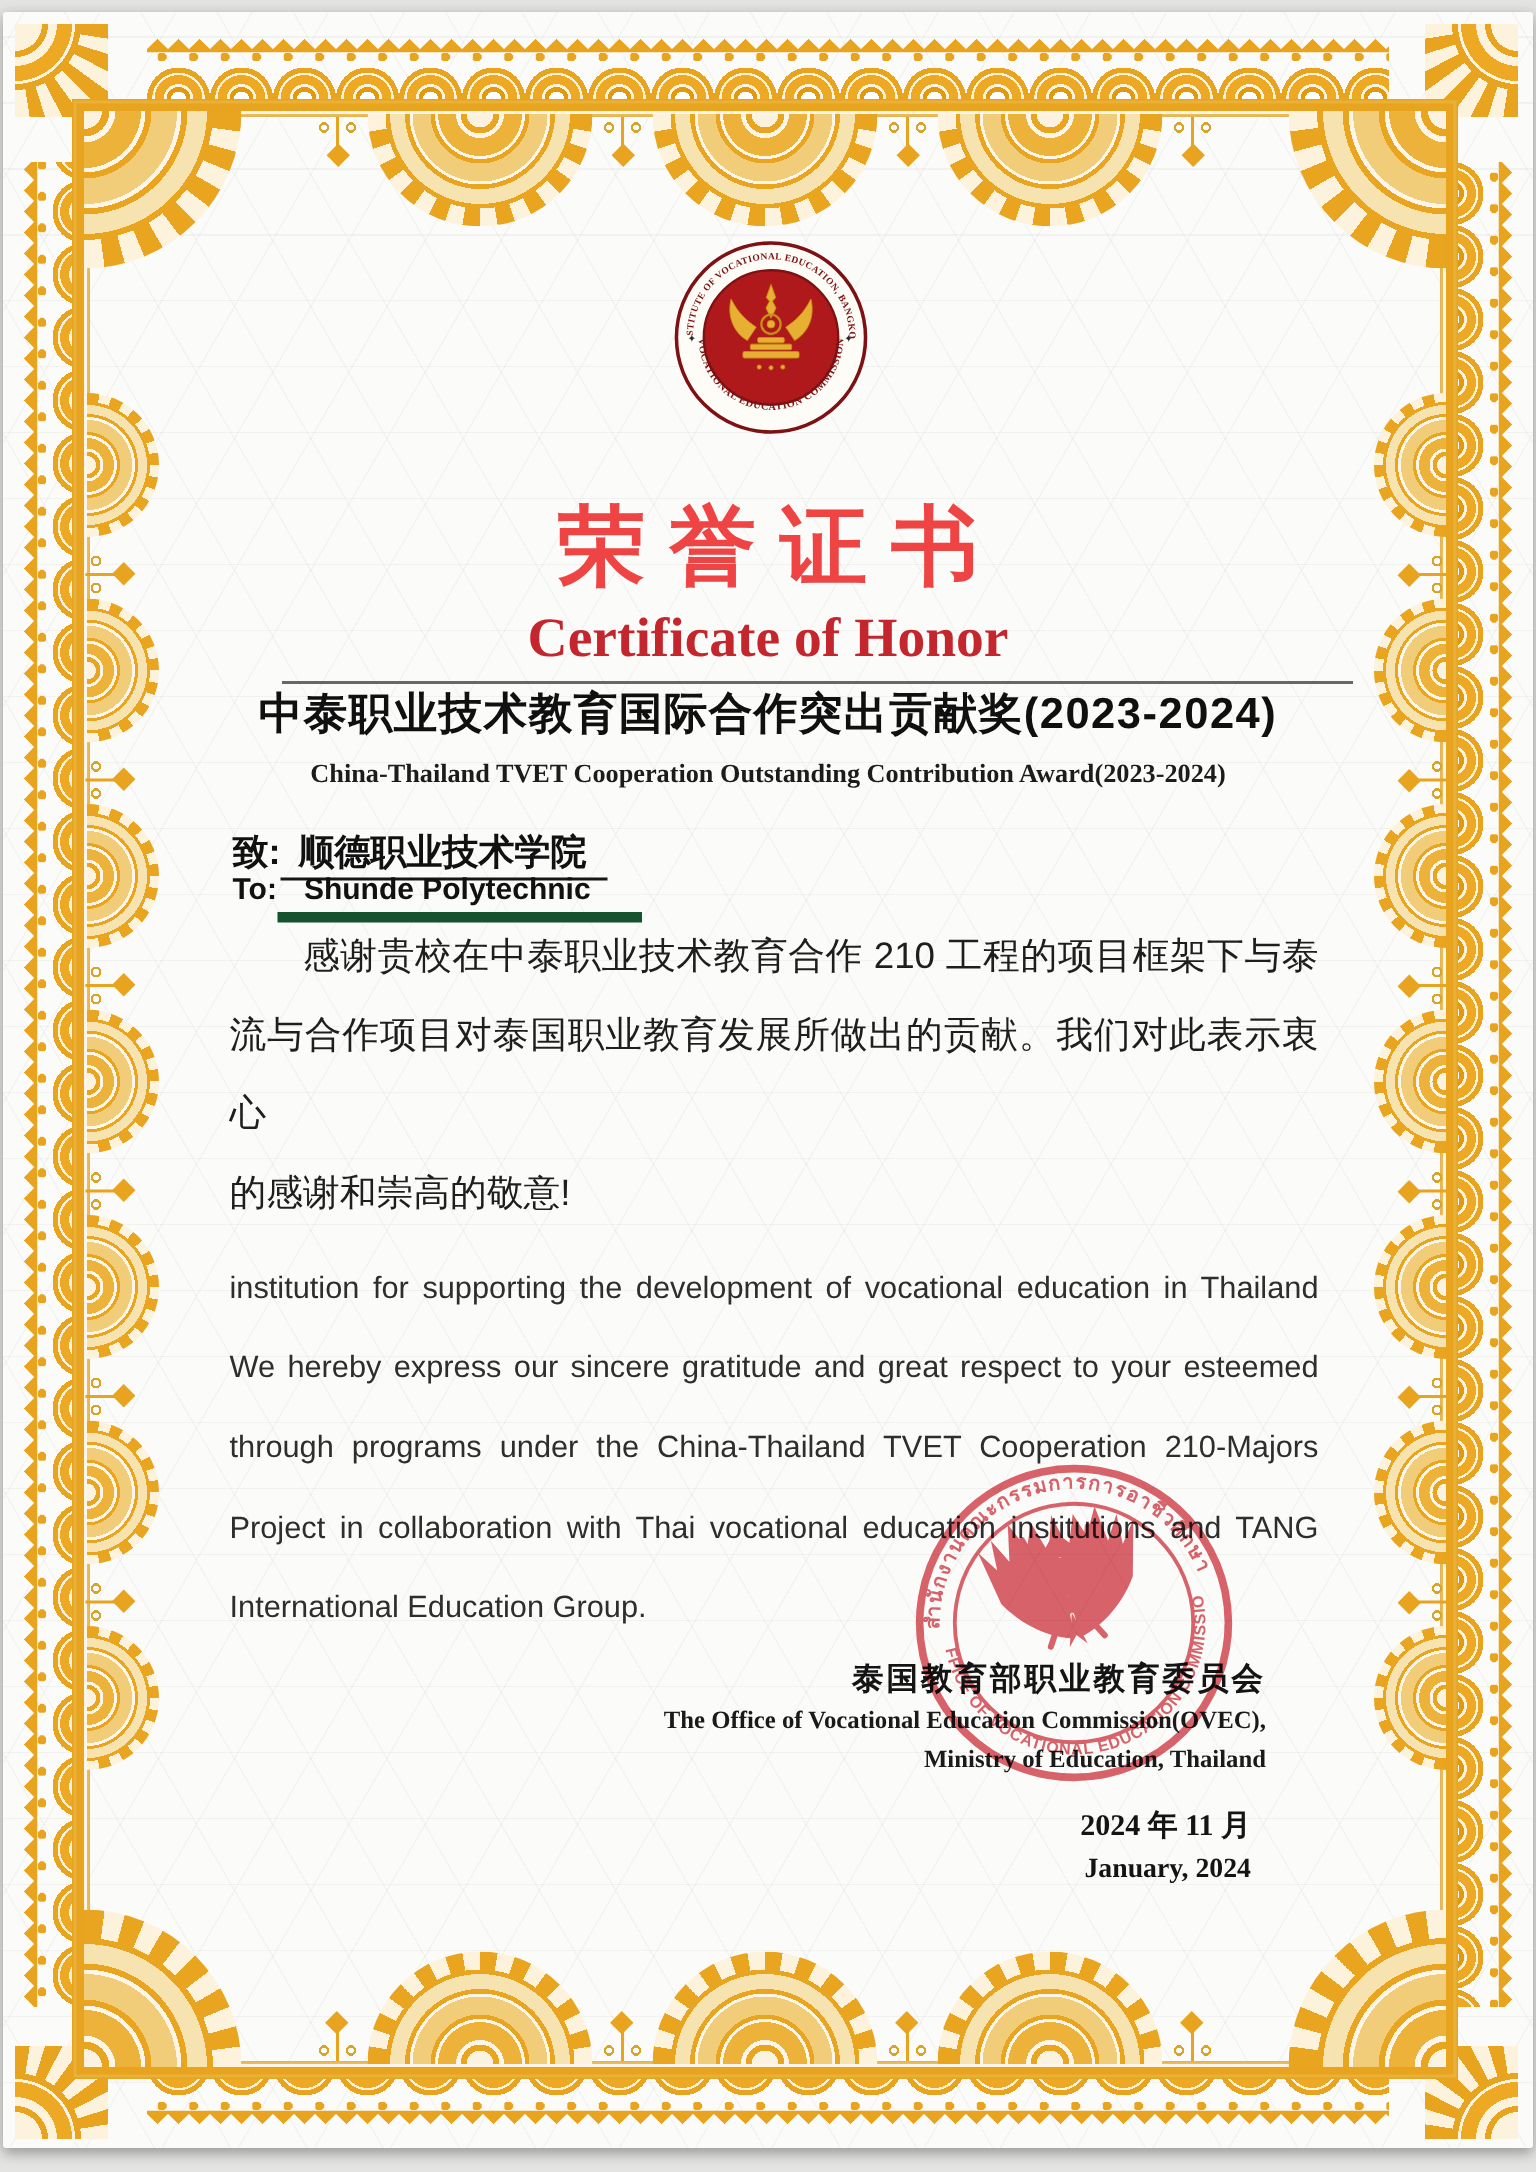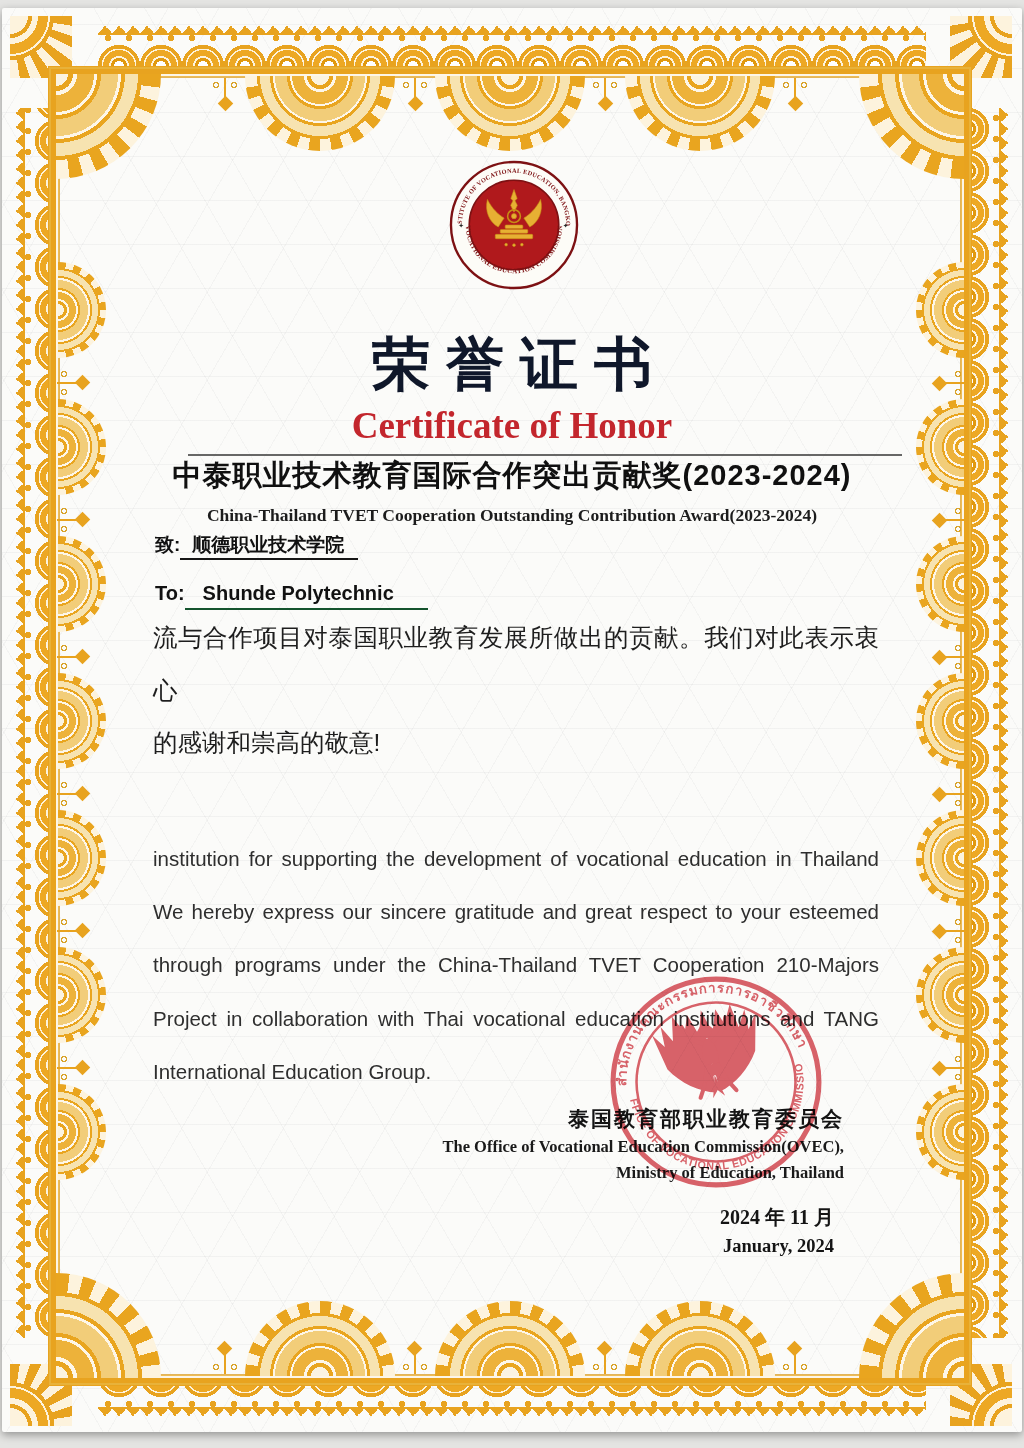--- a/index.html
+++ b/index.html
@@ -71,30 +71,30 @@
     background:
       radial-gradient(circle at 4px 7px,transparent 2px,#d9a42c 2px 3.5px,transparent 3.5px),
       radial-gradient(circle at 22px 7px,transparent 2px,#d9a42c 2px 3.5px,transparent 3.5px),
       linear-gradient(#e8a31f,#e8a31f) 12px 0/2px 30px no-repeat;}
   .orn::before{content:"";position:absolute;left:7.5px;top:20px;width:11px;height:11px;background:#e8a31f;transform:rotate(45deg);}
   
   .content{position:absolute;inset:0;z-index:2;}
   .abs{position:absolute;}
   .ctr{left:0;right:0;text-align:center;}
   .title-cn{top:318px;font-family:"Liberation Serif",serif;font-weight:bold;font-size:58px;
-            color:#0f172a;letter-spacing:16px;text-indent:16px;}
+            color:#ef4444;letter-spacing:16px;text-indent:16px;}
   .title-en{top:396px;font-family:"Liberation Serif",serif;font-weight:bold;font-size:37px;color:#c3262d;}
   .divider{top:446px;left:186px;width:714px;height:2px;background:#4c4c4c;opacity:.85;}
   .award-cn{top:448px;font-weight:bold;font-size:29px;color:#101010;letter-spacing:1px;}
   .award-en{top:497px;font-family:"Liberation Serif",serif;font-weight:bold;font-size:17.5px;color:#1c1c1c;}
   .recip{left:153px;color:#111;}
-  .recip-cn{top:524px;font-size:19px;font-weight:bold;}
+  .recip-cn{top:544px;font-size:24px;font-weight:bold;}
   .recip-cn .uline{font-weight:600;border-bottom:2.5px solid #161616;padding:0 14px 3px 12px;}
   .recip-en{top:574px;font-size:20px;font-weight:bold;}
-  .recip-en .uline{border-bottom:2px solid #14532d;padding:0 34px 4px 18px;}
+  .recip-en .uline{border-bottom:7px solid #14532d;padding:0 34px 4px 18px;}
   .body-cn{top:604px;left:151px;width:726px;font-size:24.5px;line-height:52.6px;color:#1e1e1e;}
   .body-en{top:824px;left:151px;width:726px;font-size:20.5px;line-height:53.2px;color:#2e2e2e;}
   .jl{text-align:justify;text-align-last:justify;}
   .jl-end{text-align:right;text-align-last:left;}
   .indent{text-indent:2em;}
   .sig{top:1096px;right:178px;text-align:right;color:#141414;}
   .sig-cn{font-family:"Liberation Serif",serif;font-size:21px;font-weight:600;letter-spacing:2px;line-height:30px;}
   .sig-en{font-family:"Liberation Serif",serif;font-size:16.5px;font-weight:bold;line-height:26px;color:#1a1a1a;}
   .date-block{margin-top:17px;padding-right:10px;}
   .date-cn{font-family:"Liberation Serif",serif;font-size:20px;font-weight:600;line-height:29px;}
@@ -205,20 +205,21 @@
       <div class="abs ctr award-en">China-Thailand TVET Cooperation Outstanding Contribution Award(2023-2024)</div>
 
       <div class="abs recip recip-cn">
         <span>致:</span><span class="uline">顺德职业技术学院</span>
       </div>
       <div class="abs recip recip-en">
         <span>To:</span><span class="uline">Shunde Polytechnic</span>
       </div>
 
       <div class="abs body-cn">
+        <div class="jl indent">感谢贵校在中泰职业技术教育合作 210 工程的项目框架下与泰</div>
         <div class="jl">流与合作项目对泰国职业教育发展所做出的贡献。我们对此表示衷心</div>
         <div class="jl-end">的感谢和崇高的敬意!</div>
       </div>
 
       <div class="abs body-en">
         <div class="jl">institution for supporting the development of vocational education in Thailand</div>
         <div class="jl">We hereby express our sincere gratitude and great respect to your esteemed</div>
         <div class="jl">through programs under the China-Thailand TVET Cooperation 210-Majors</div>
         <div class="jl">Project in collaboration with Thai vocational education institutions and TANG</div>
         <div class="jl-end">International Education Group.</div>

